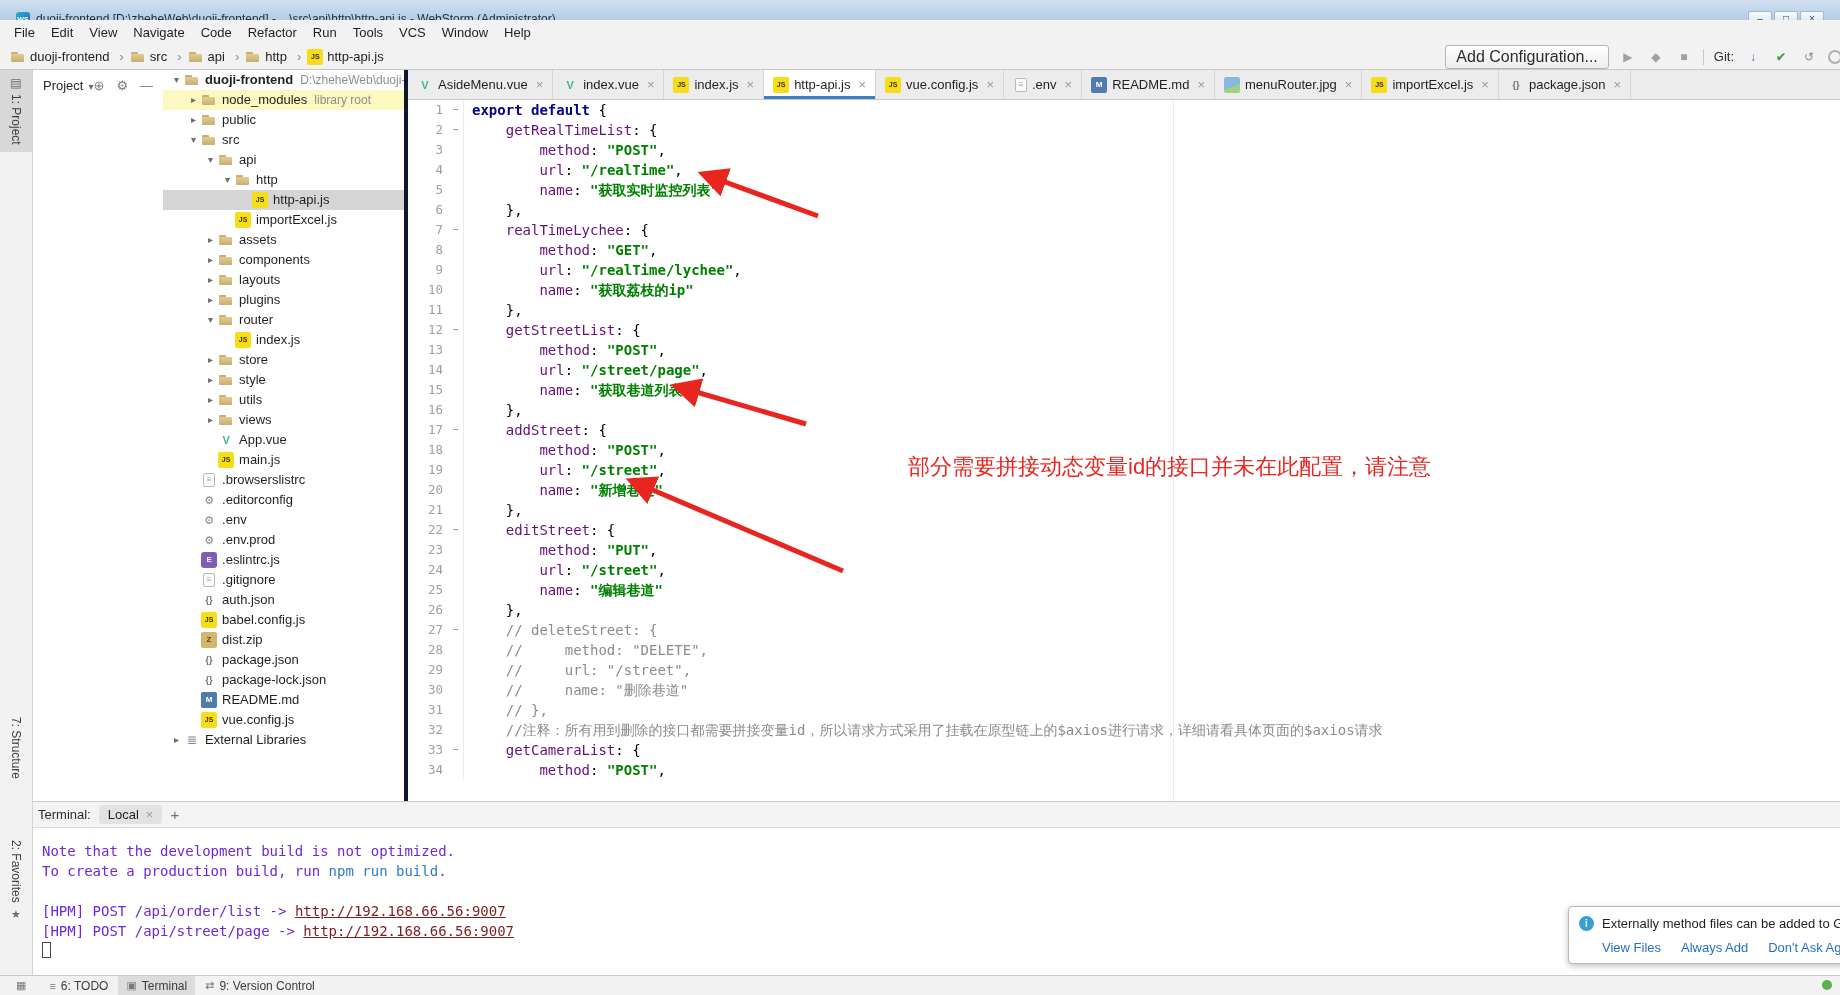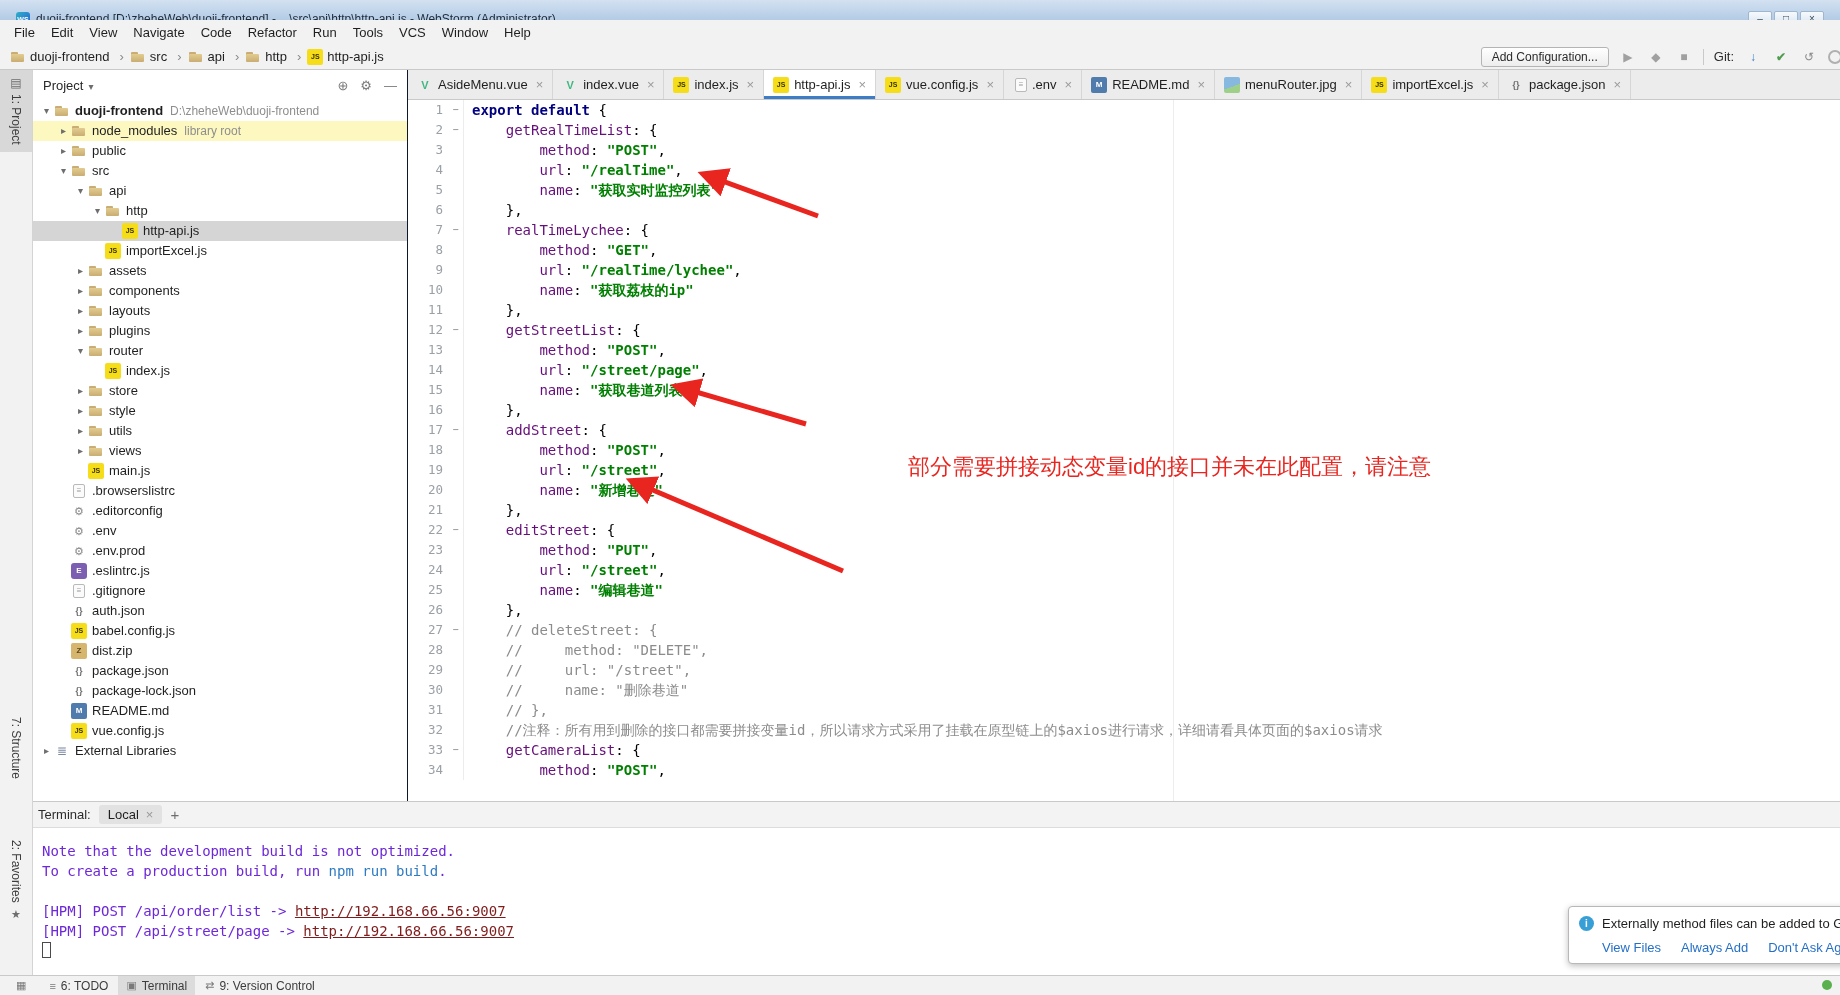--- a/index.html
+++ b/index.html
@@ -24,21 +24,21 @@
     display:flex;align-items:center;padding:0 6px;font-size:13px;z-index:10}
   .menu-item{padding:3px 8px;border-radius:2px;cursor:default}
 
   
   #toolbar{position:absolute;left:0;top:44px;right:0;height:26px;background:#f2f2f2;
     border-bottom:1px solid #c9c9c9;display:flex;align-items:center;padding:0 8px;font-size:13px;z-index:10}
   #breadcrumbs{display:flex;align-items:center;gap:2px}
   .crumb{display:inline-flex;align-items:center;gap:4px;padding:0 2px}
   .crumb:not(:last-child)::after{content:"›";color:#8a8a8a;margin-left:6px;font-size:13px}
   #toolbar-right{margin-left:auto;display:flex;align-items:center;gap:10px;padding-right:0}
-  .add-config{font-family:inherit;font-size:12px;color:#2b2b2b;padding:2px 10px;border:1px solid #b4b4b4;
+  .add-config{font-family:inherit;font-size:16px;color:#2b2b2b;padding:2px 10px;border:1px solid #b4b4b4;
     border-radius:3px;background:linear-gradient(#ffffff,#ededed)}
   .tbi{width:18px;text-align:center;font-size:12px;color:#a0a0a0}
   .tbi-run::after{content:"▶"} .tbi-debug::after{content:"◆"} .tbi-stop::after{content:"■"}
   .tbi-update::after{content:"↓";color:#3d7dc4;font-weight:bold}
   .tbi-commit::after{content:"✔";color:#4f9e4f;font-weight:bold}
   .tbi-revert::after{content:"↺";color:#8a8a8a}
   .tb-sep{width:1px;height:16px;background:#c9c9c9}
   .git-label{color:#2b2b2b}
   .half-icon{width:14px;height:14px;border-radius:50%;border:2px solid #b0b0b0;margin-right:-10px}
 
@@ -47,21 +47,21 @@
     border-right:1px solid #d4d4d4;display:flex;flex-direction:column;align-items:center;z-index:5}
   .strip-btn{display:flex;flex-direction:column;align-items:center;gap:5px;padding:7px 0;width:100%}
   .strip-btn.pressed{background:#d8d8d8}
   .vlabel{writing-mode:vertical-rl;font-size:12px;color:#3c3c3c}
   .strip-ic{font-size:12px;color:#6e6e6e;font-style:normal;line-height:1}
   .icon-project-tool::after{content:"▤"} .icon-star::after{content:"★";font-size:11px}
   .strip-bottom{margin-top:auto;display:flex;flex-direction:column;align-items:center;gap:42px;padding-bottom:48px;width:100%}
 
   
   #project-panel{position:absolute;left:33px;top:70px;width:375px;height:731px;background:#fff;
-    border-right:1px solid #0f172a;overflow:hidden;display:flex;flex-direction:column;z-index:4}
+    border-right:4px solid #0f172a;overflow:hidden;display:flex;flex-direction:row;z-index:4}
   .panel-header{height:31px;display:flex;align-items:center;padding:0 10px;font-size:13px;flex:none}
   .panel-title{display:flex;align-items:center;gap:5px;color:#282828}
   .panel-title .dd::after{content:"▾";color:#6e6e6e;font-size:10px}
   .panel-icons{margin-left:auto;display:flex;gap:12px;color:#7a7a7a;font-size:13px}
   .ph-locate::after{content:"⊕"} .ph-gear::after{content:"⚙"} .ph-hide::after{content:"—"}
   #tree{flex:1;overflow:hidden;font-size:13px}
   .tree-row{display:flex;align-items:center;height:20px;line-height:20px;white-space:nowrap}
   .tree-row.selected{background:#d5d5d5}
   .tree-row.highlight{background:#fdf7c0}
   .indent{flex:none;height:1px}
@@ -362,20 +362,26 @@
       </div>
       <div class="tree-row">
         <span class="indent" style="width: 40px;"></span>
         <span class="arrow closed"></span>
         <span class="fticon icon-folder"></span>
         <span class="tlabel">views</span>
       </div>
       <div class="tree-row">
         <span class="indent" style="width: 40px;"></span>
         <span class="arrow none"></span>
+        <span class="fticon icon-vue"></span>
+        <span class="tlabel">App.vue</span>
+      </div>
+      <div class="tree-row">
+        <span class="indent" style="width: 40px;"></span>
+        <span class="arrow none"></span>
         <span class="fticon icon-js"></span>
         <span class="tlabel">main.js</span>
       </div>
       <div class="tree-row">
         <span class="indent" style="width: 23px;"></span>
         <span class="arrow none"></span>
         <span class="fticon icon-txt"></span>
         <span class="tlabel">.browserslistrc</span>
       </div>
       <div class="tree-row">

